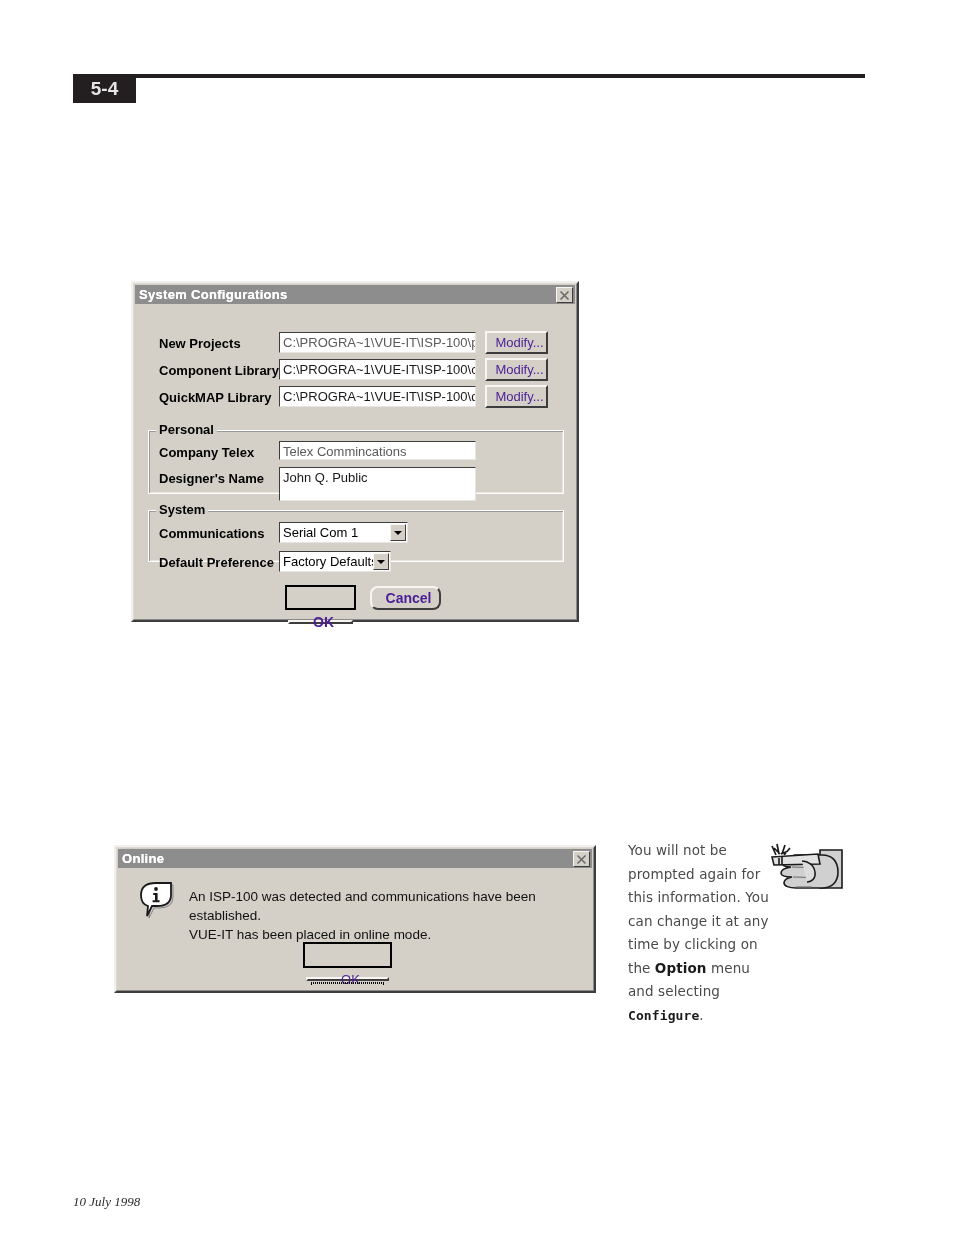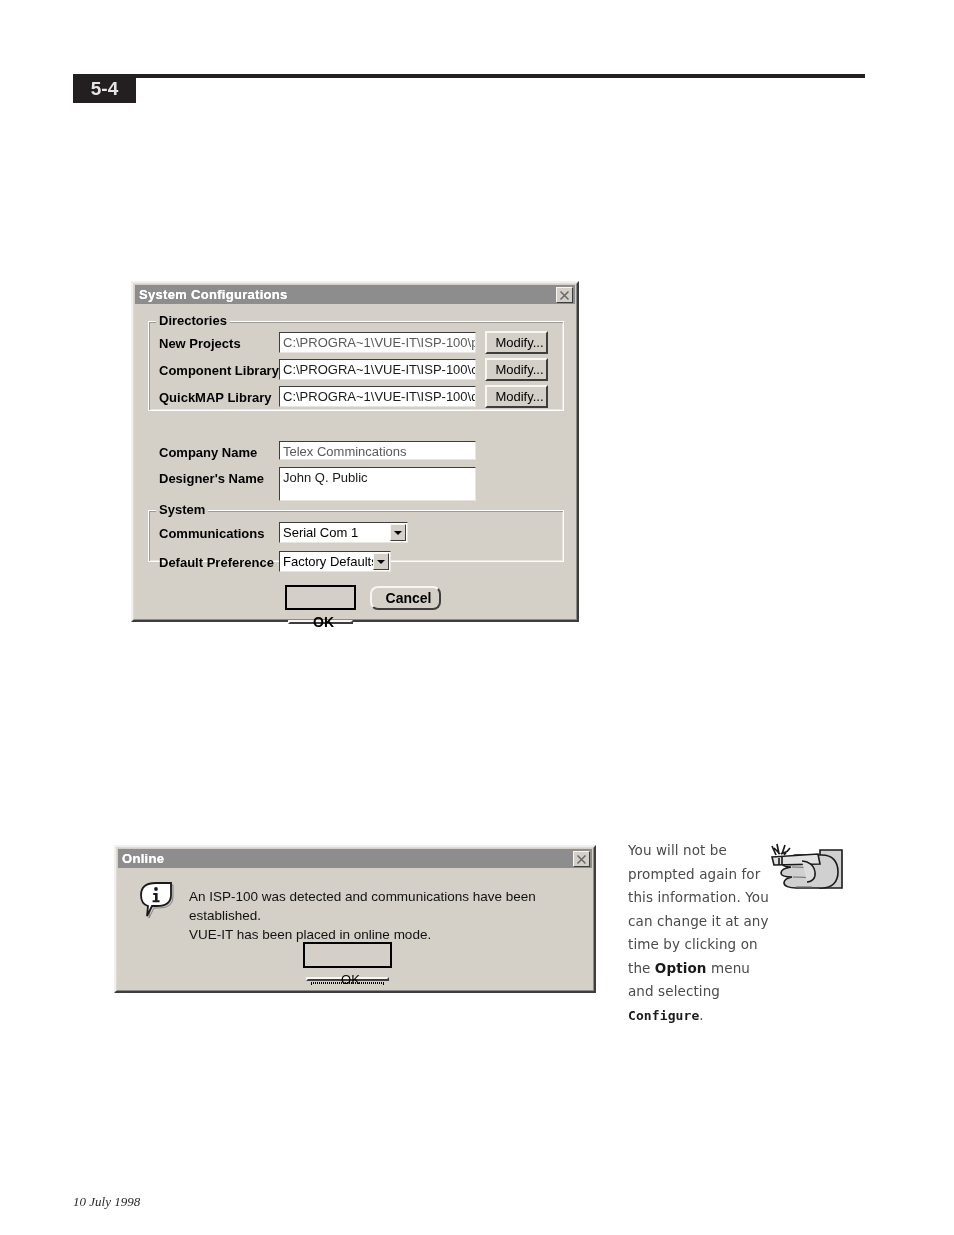--- a/index.html
+++ b/index.html
@@ -147,21 +147,21 @@
   .raised-btn {
     position: absolute;
     background: #d4d0c8;
     border-top: 2px solid #f8f6f2;
     border-left: 2px solid #f8f6f2;
     border-right: 2px solid #3d3d3d;
     border-bottom: 2px solid #3d3d3d;
     box-sizing: border-box;
     font-size: 13px;
     text-align: center;
-    color: #000000;
+    color: #4c1d95;
     display: flex;
     align-items: center;
     justify-content: center;
     white-space: nowrap;
     padding-left: 6px;
   }
   .raised-btn.bold { font-weight: bold; font-size: 14px; }
 
   
   .default-ring {
@@ -289,38 +289,38 @@
   <div class="titlebar">
     <span class="titlebar-text">System Configurations</span>
     <span class="titlebar-spacer"></span>
     <span class="close-btn">
       <svg width="11" height="11" viewBox="0 0 11 11">
         <path d="M1.5 1.5 L9.5 9.5 M9.5 1.5 L1.5 9.5" stroke="#6a6a6a" stroke-width="1.6" fill="none"></path>
       </svg>
     </span>
   </div>
 
-  <div class="groupbox" style="left:15px; top:38px; width:416px; height:90px;">
-    <span class="gb-title">Directories</span>
-  </div>
 
   <span class="field-label" style="left:26px; top:53px;">New Projects</span>
   <div class="sunken-field gray-text" style="left:146px; top:49px; width:197px; height:21px;">C:\PROGRA~1\VUE-IT\ISP-100\proje</div>
   <div class="raised-btn" style="left:352px; top:48px; width:63px; height:23px;">Modify...</div>
 
   <span class="field-label" style="left:26px; top:80px;">Component Library</span>
   <div class="sunken-field" style="left:146px; top:76px; width:197px; height:21px;">C:\PROGRA~1\VUE-IT\ISP-100\comp</div>
   <div class="raised-btn" style="left:352px; top:75px; width:63px; height:23px;">Modify...</div>
 
   <span class="field-label" style="left:26px; top:107px;">QuickMAP Library</span>
   <div class="sunken-field" style="left:146px; top:103px; width:197px; height:21px;">C:\PROGRA~1\VUE-IT\ISP-100\qmap</div>
   <div class="raised-btn" style="left:352px; top:102px; width:63px; height:23px;">Modify...</div>
 
-
-  <span class="field-label" style="left:26px; top:162px;">Company Name</span>
+  <div class="groupbox" style="left:15px; top:147px; width:416px; height:64px;">
+    <span class="gb-title">Personal</span>
+  </div>
+
+  <span class="field-label" style="left:26px; top:162px;">Company Telex</span>
   <div class="sunken-field gray-text" style="left:146px; top:158px; width:197px; height:19px;">Telex Commincations</div>
 
   <span class="field-label" style="left:26px; top:188px;">Designer's Name</span>
   <div class="sunken-field" style="left:146px; top:184px; width:197px; height:34px;">John Q. Public</div>
 
   <div class="groupbox" style="left:15px; top:227px; width:416px; height:52px;">
     <span class="gb-title">System</span>
   </div>
 
   <span class="field-label" style="left:26px; top:243px;">Communications</span>

